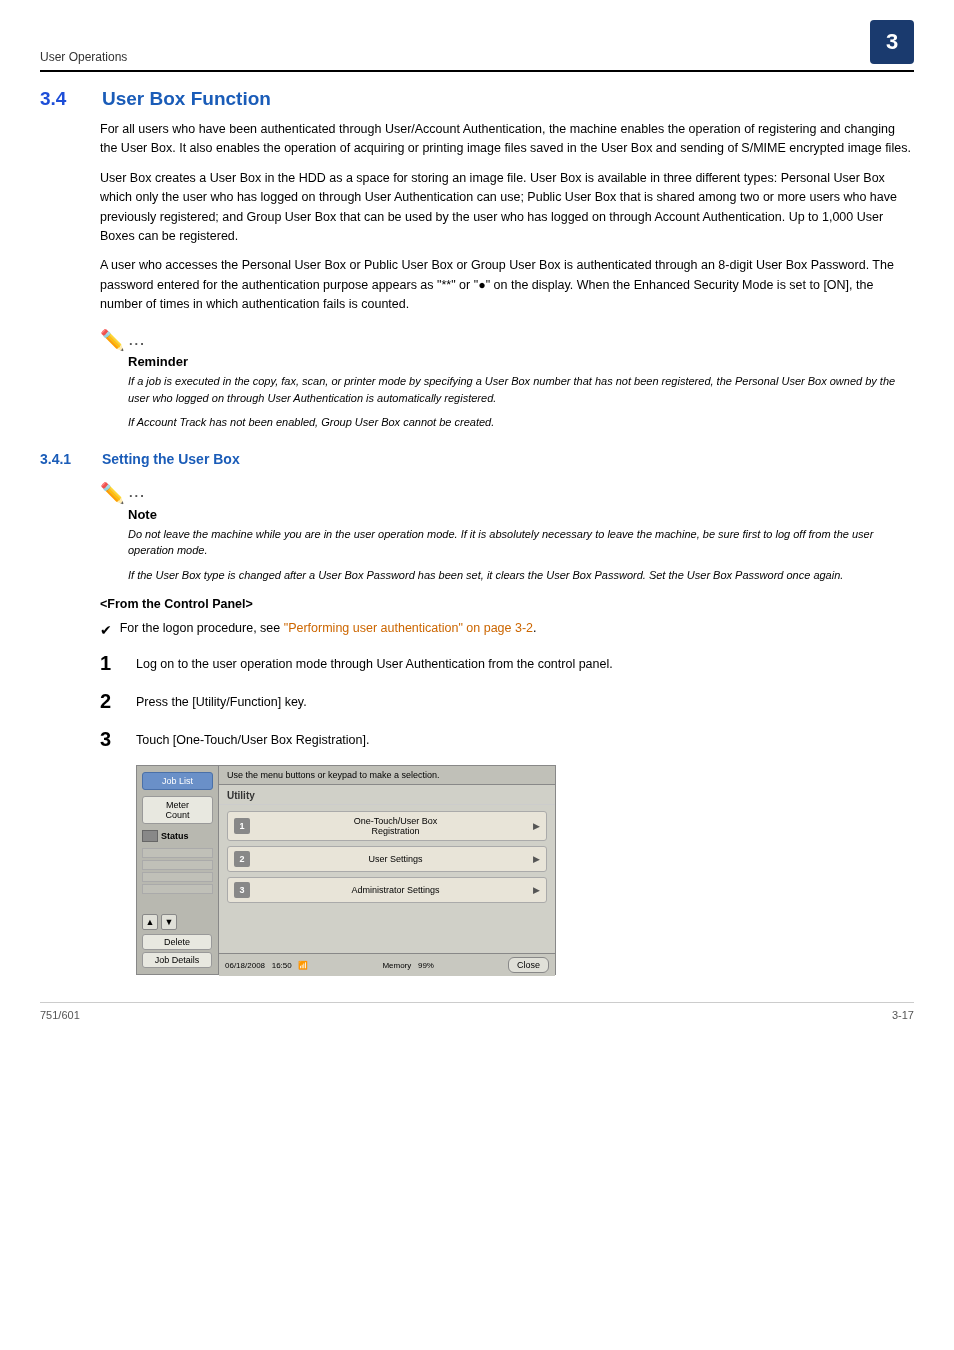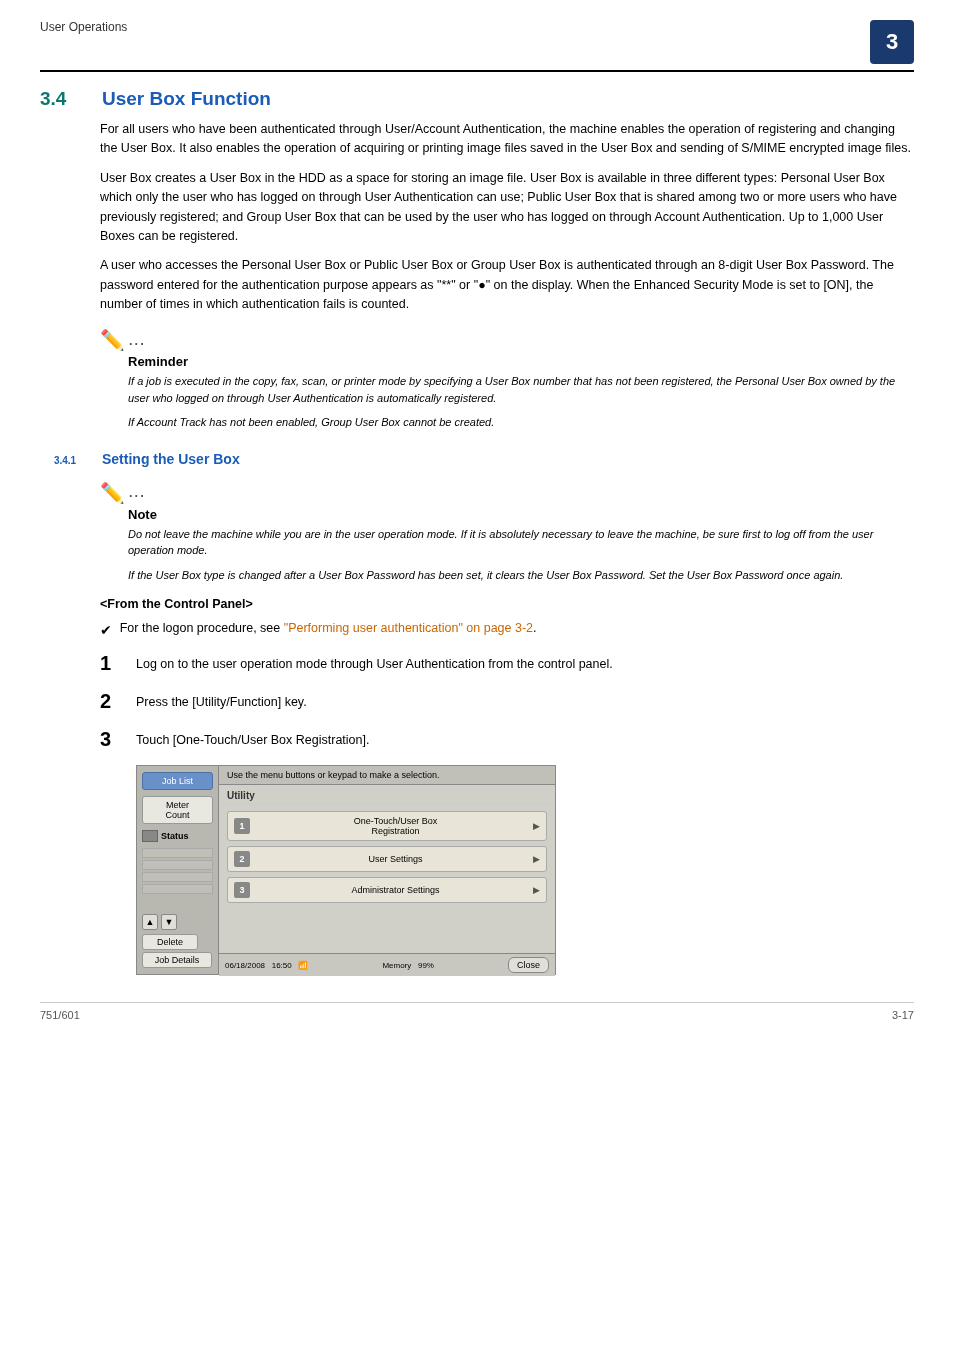--- a/index.html
+++ b/index.html
@@ -15,21 +15,21 @@
 
     .page-container {
       padding: 20px 40px 40px 40px;
       position: relative;
     }
 
     
     .header {
       display: flex;
       justify-content: space-between;
-      align-items: flex-start;
+      align-items: flex-end;
       border-bottom: 2px solid #000;
       padding-bottom: 6px;
       margin-bottom: 16px;
     }
     .header-title {
       font-size: 12px;
       color: #333;
     }
     .header-badge {
       background: #1a3a6e;
@@ -45,44 +45,43 @@
     }
 
     
     .section-heading {
       display: flex;
       align-items: baseline;
       gap: 12px;
       margin-bottom: 10px;
     }
     .section-number {
-      color: #0f766e;
+      color: #1d4ed8;
       font-size: 19px;
       font-weight: bold;
       min-width: 50px;
     }
     .section-title {
       color: #1a5cb8;
       font-size: 19px;
       font-weight: bold;
     }
 
     .subsection-heading {
       display: flex;
       align-items: baseline;
       gap: 12px;
       margin-bottom: 10px;
       margin-top: 20px;
     }
     .subsection-number {
       color: #1a5cb8;
-      font-size: 10px;
+      font-size: 14px;
       font-weight: bold;
       min-width: 50px;
-      text-align: center;
     }
     .subsection-title {
       color: #1a5cb8;
       font-size: 14px;
       font-weight: bold;
     }
 
     
     .content {
       margin-left: 60px;
@@ -467,21 +466,21 @@
         <div class="sc-nav-rows">
           <div class="sc-nav-row"></div>
           <div class="sc-nav-row"></div>
           <div class="sc-nav-row"></div>
           <div class="sc-nav-row"></div>
         </div>
         <div style="position:absolute; bottom:44px; left:5px; display:flex; gap:3px;">
           <div class="sc-small-btn">▲</div>
           <div class="sc-small-btn">▼</div>
         </div>
-        <div class="sc-delete-btn" style="position:absolute; bottom:24px; left:5px; width:56px; text-align:center;">Delete</div>
+        <div class="sc-delete-btn" style="position:absolute; bottom:24px; left:5px; width:70px; text-align:center;">Delete</div>
         <div class="sc-jobdetails-btn" style="position:absolute; bottom:6px; left:5px; width:70px; text-align:center;">Job Details</div>
       </div>
 
       <div class="sc-right">
         <div class="sc-top-bar">Use the menu buttons or keypad to make a selection.</div>
         <div class="sc-utility-bar">Utility</div>
         <div class="sc-menu-items">
           <div class="sc-menu-item">
             <div class="sc-menu-num">1</div>
             <span class="sc-menu-text">One-Touch/User Box<br>Registration</span>

